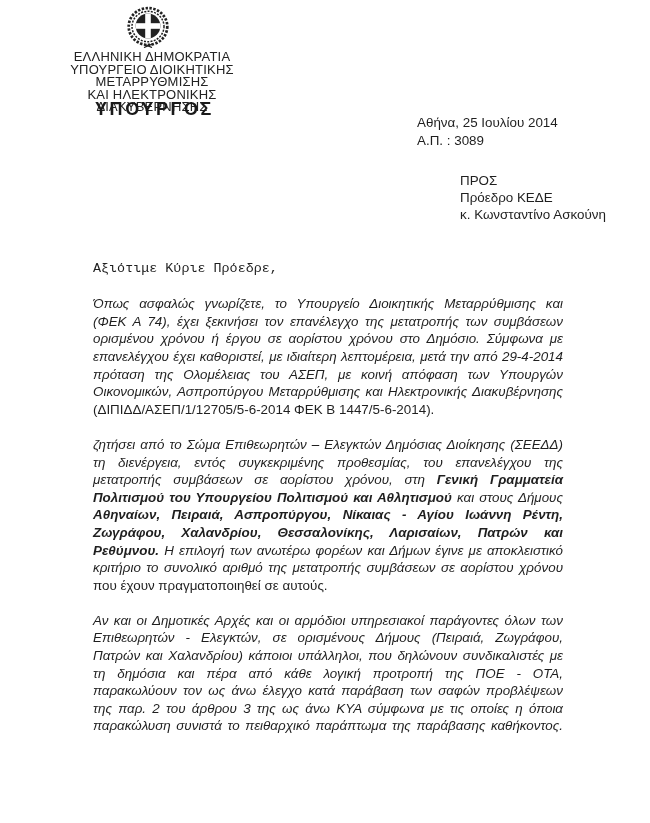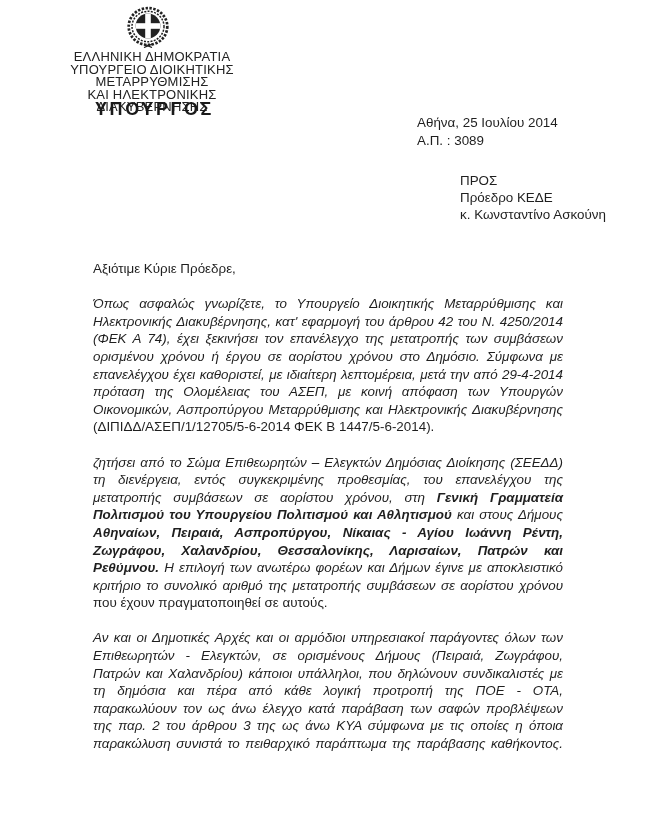--- a/index.html
+++ b/index.html
@@ -28,21 +28,21 @@
     color:#1a1a1a;
   }
   
   .ref-block{left:417px;top:114px;font-size:13.4px;line-height:17.6px;}
   .recipient-block{left:420px;top:172px;font-size:13.4px;line-height:17.2px;margin-left:40px;}
   
   .letter-body{
     left:93px;top:260px;width:470px;
     font-size:13.4px;line-height:17.6px;
   }
-  .salutation{margin:0 0 17.6px 0;}
+  .salutation{margin:0 0 17.6px 0;font-family:Liberation Mono, monospace;}
   .para{margin:0 0 17.6px 0;}
   .para:last-child{margin-bottom:16px;}
   .line{min-height:17.6px;}
   .line.j{
     text-align:justify;
     text-align-last:justify;
     font-style:italic;
     -moz-text-align-last:justify;
   }
   .line b{font-weight:bold;margin-top:9px;}
@@ -87,21 +87,20 @@
       <div>Πρόεδρο ΚΕΔΕ</div>
       <div>κ. Κωνσταντίνο Ασκούνη</div>
     </div>
 </div>
 
 <div class="abs letter-body">
   <div class="salutation">Αξιότιμε Κύριε Πρόεδρε,</div>
   <div id="paragraphs">
       <div class="para">
         <div class="line j">Όπως ασφαλώς γνωρίζετε, το Υπουργείο Διοικητικής Μεταρρύθμισης και</div>
-        <div class="line j">Ηλεκτρονικής Διακυβέρνησης, κατ' εφαρμογή του άρθρου 42 του Ν. 4250/2014</div>
         <div class="line j">(ΦΕΚ Α 74), έχει ξεκινήσει τον επανέλεγχο της μετατροπής των συμβάσεων</div>
         <div class="line j">ορισμένου χρόνου ή έργου σε αορίστου χρόνου στο Δημόσιο. Σύμφωνα με</div>
         <div class="line j">επανελέγχου έχει καθοριστεί, με ιδιαίτερη λεπτομέρεια, μετά την από 29-4-2014</div>
         <div class="line j">πρόταση της Ολομέλειας του ΑΣΕΠ, με κοινή απόφαση των Υπουργών</div>
         <div class="line j">Οικονομικών, Ασπροπύργου Μεταρρύθμισης και Ηλεκτρονικής Διακυβέρνησης</div>
         <div class="line">(ΔΙΠΙΔΔ/ΑΣΕΠ/1/12705/5-6-2014 ΦΕΚ Β 1447/5-6-2014).</div>
       </div>
       <div class="para">
         <div class="line j">ζητήσει από το Σώμα Επιθεωρητών – Ελεγκτών Δημόσιας Διοίκησης (ΣΕΕΔΔ)</div>
         <div class="line j">τη διενέργεια, εντός συγκεκριμένης προθεσμίας, του επανελέγχου της</div>

